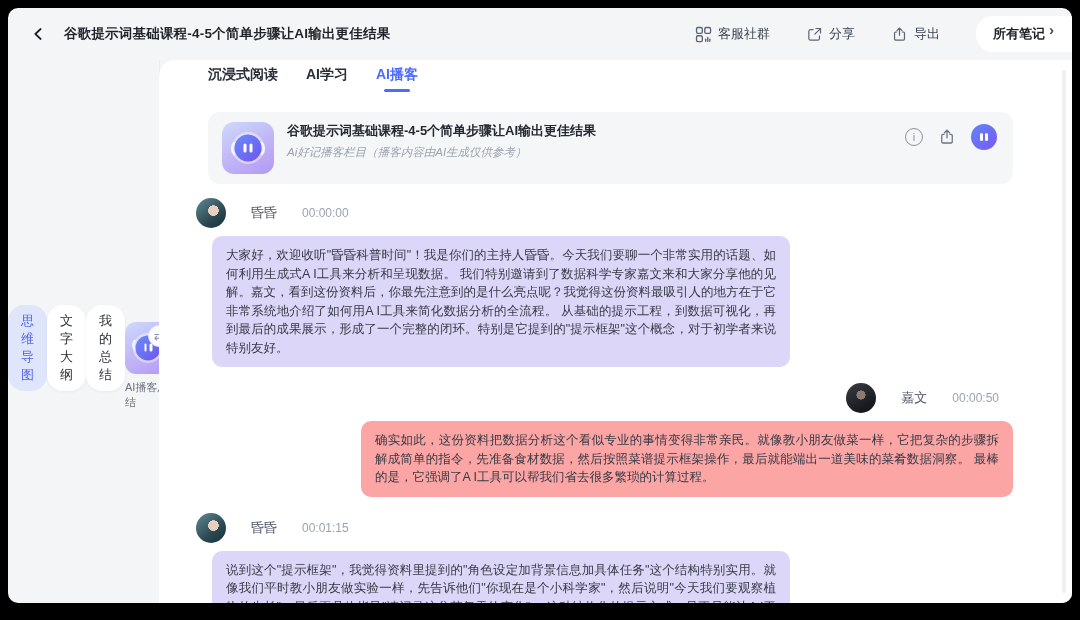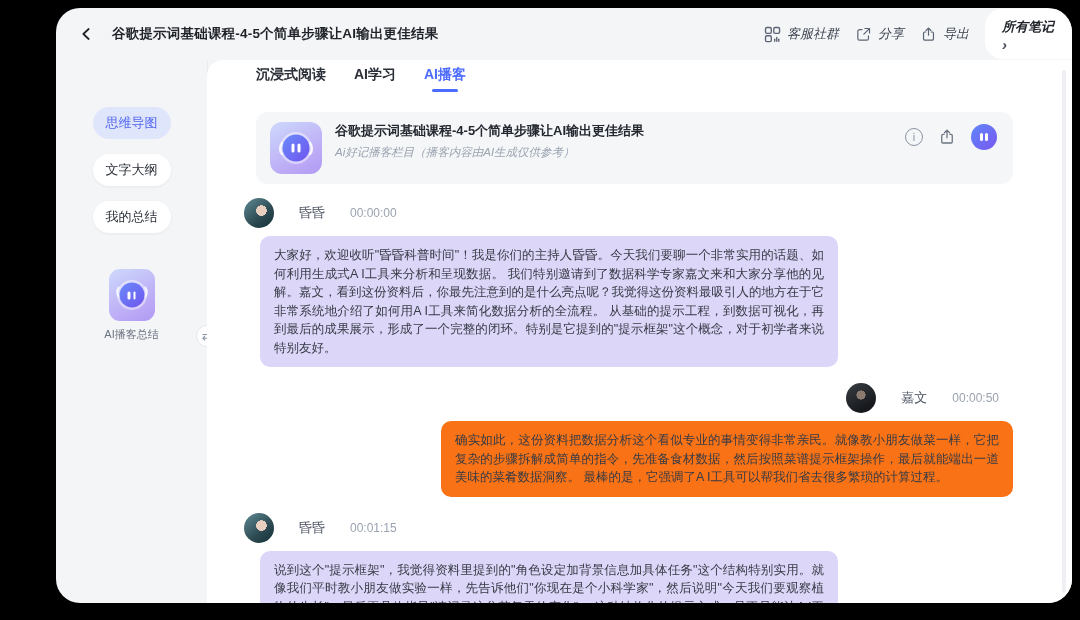--- a/index.html
+++ b/index.html
@@ -1,40 +1,40 @@
 <!DOCTYPE html>
 <html><head>
 <meta charset="utf-8">
 <style>
   * { margin:0; padding:0; box-sizing:border-box; }
   html,body { width:1080px; height:620px; background:#000; overflow:hidden;
     font-family:"Liberation Sans","DejaVu Sans",sans-serif; }
   .stage { position:relative; width:1080px; height:620px; background:#000; }
   .window { position:absolute; left:8px; top:8px; right:8px; bottom:17px;
-    background:#f4f5f7; border-radius:24px; overflow:hidden;margin-left:48px; }
+    background:#f4f5f7; border-radius:10px; overflow:hidden; }
 
   
   .topbar { height:52px; display:flex; align-items:center; padding:0 0 0 18px; }
   .back-btn { width:26px; height:26px; border:none; background:transparent; cursor:pointer;
     display:flex; align-items:center; justify-content:center; color:#1f2329; }
   .title-block { margin-left:12px; }
   .doc-title { font-size:13.5px; font-weight:700; color:#1f2329; letter-spacing:.2px; }
   .doc-date { font-size:11px; color:#9aa1ad; margin-top:3px; }
-  .topbar-right { margin-left:auto; display:flex; align-items:center; gap:16px;font-style:italic; }
+  .topbar-right { margin-left:auto; display:flex; align-items:center; gap:36px; }
   .tb-action { display:flex; align-items:center; gap:6px; font-size:13px; color:#3b4350; cursor:pointer; }
   .tb-action svg { color:#5b6472; }
   .all-notes { background:#fff; display:flex; align-items:flex-start; gap:4px;
     font-size:13px; font-weight:600; color:#21252b; padding:9px 18px 9px 17px;
-    border-radius:17px 0 0 17px; cursor:pointer;flex-direction:column; }
+    border-radius:17px 0 0 17px; cursor:pointer; }
   .all-notes .chev { font-size:15px; color:#454b55; line-height:10px; }
 
   
   .body { display:flex; height:calc(100% - 52px); position:relative; }
 
-  .sidebar { width:151px; flex:0 0 151px; display:flex; flex-direction:column;
+  .sidebar { width:151px; flex:0 0 151px; display:flex; 
     align-items:center; padding-top:47px; }
   .side-pill { padding:7px 13px; border-radius:16px; font-size:13px; color:#2b3038;
     background:#fff; box-shadow:0 1px 3px rgba(30,40,70,.06); margin-bottom:15px; cursor:pointer; }
   .side-pill.active { background:#dfe5fb; color:#5165f0; font-weight:500; box-shadow:none; }
   .podcast-entry { margin-top:21px; display:flex; flex-direction:column; align-items:center; cursor:pointer; }
   .podcast-label { font-size:11px; color:#6b7280; margin-top:6px; }
 
   .divider { position:absolute; left:151px; top:0; bottom:0; width:1px; background:#e9ebef; }
   .divider-handle { position:absolute; left:-11px; top:265px; width:22px; height:22px;
     background:#fff; border:1px solid #e4e7ec; border-radius:50%; display:flex;
@@ -96,21 +96,21 @@
       radial-gradient(circle at 58% 42%, #e8cfc0 0 21%, rgba(0,0,0,0) 22%),
       linear-gradient(140deg,#57808a 10%,#2d4a52 60%,#123038); }
   .avatar.jiawen { background:
       radial-gradient(circle at 50% 40%, #8a7a70 0 19%, rgba(0,0,0,0) 20%),
       linear-gradient(150deg,#3a3f45,#17191d 75%); }
   .speaker { font-size:13px; color:#4a5160; font-weight:500; }
   .stamp { font-size:12px; color:#9aa3b0; }
   .bubble { margin-top:8px; width:578px; border-radius:10px; padding:10px 14px;
     font-size:12.5px; line-height:18.5px; color:#363a45; text-align:justify; }
   .bubble.left { margin-left:4px; background:#dcd6f8; }
-  .bubble.right { margin-left:auto; margin-right:0; width:572px; background:#f97316; }
+  .bubble.right { margin-left:auto; margin-right:0; width:652px; background:#fca5a5; }
 </style>
 </head>
 <body>
 
 <div class="stage">
   <div class="window">
 
     <div class="topbar">
       <button class="back-btn">
         <span style="display:flex">

